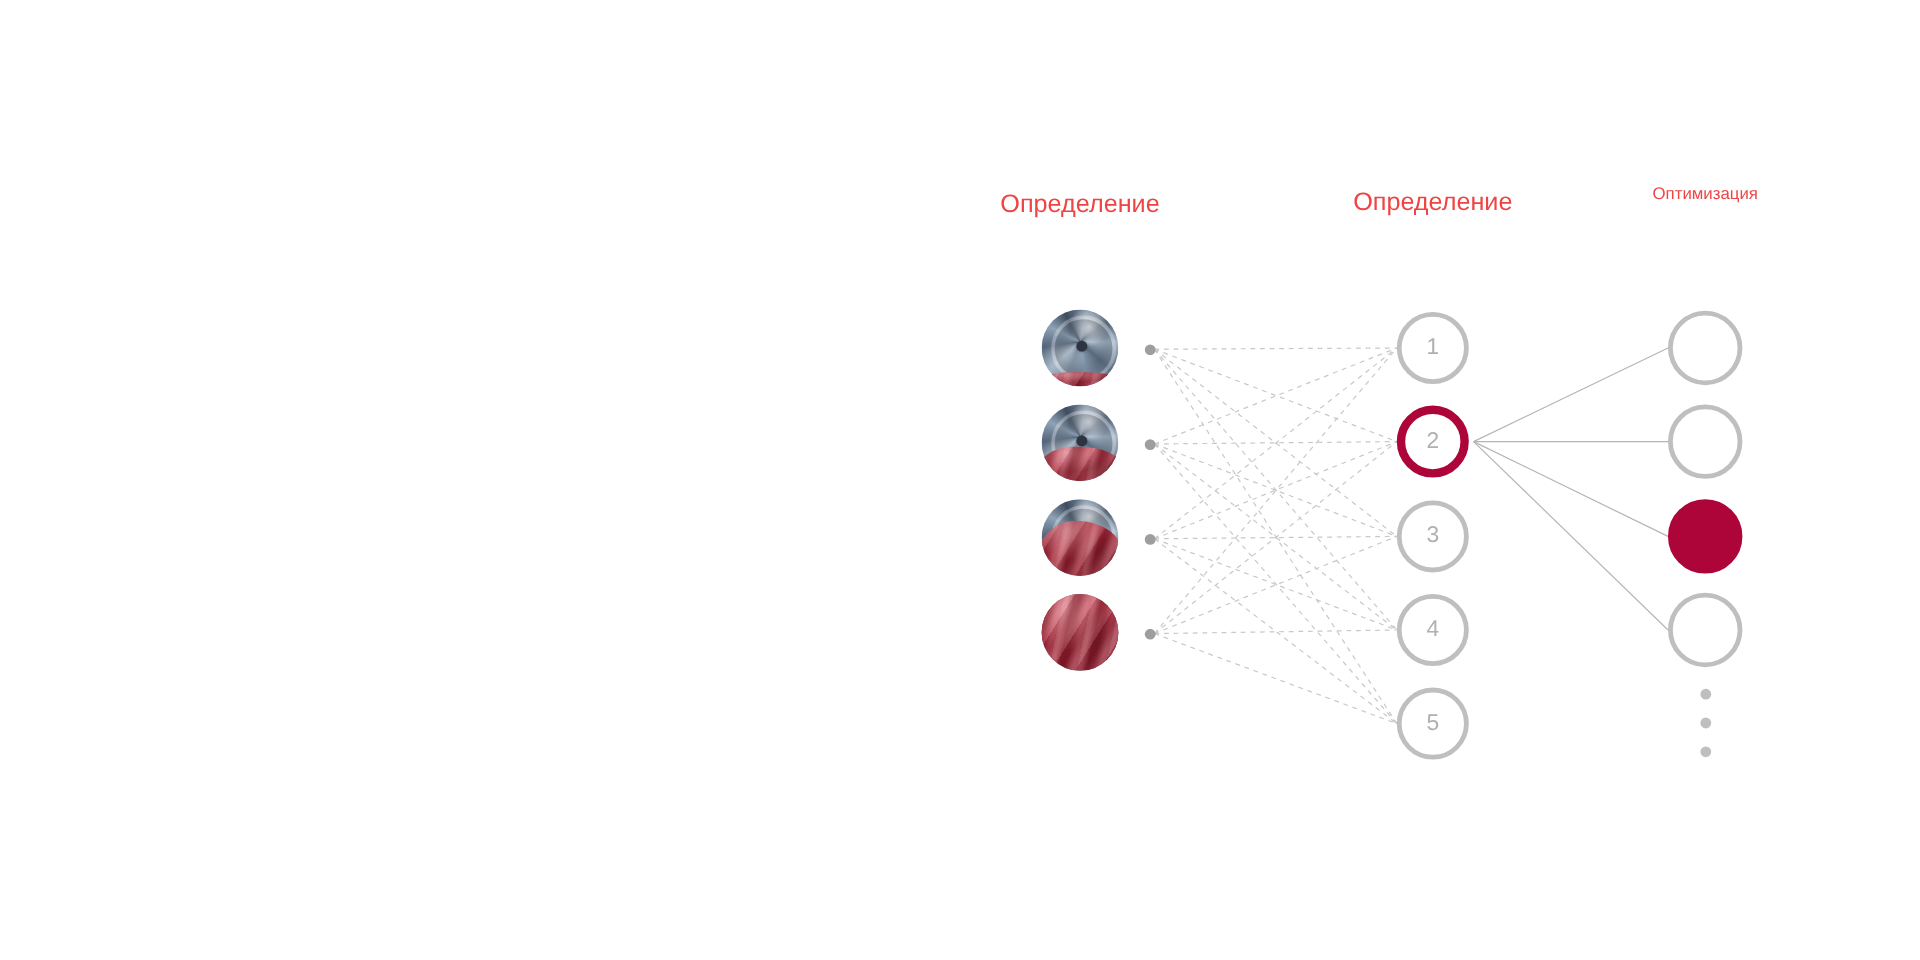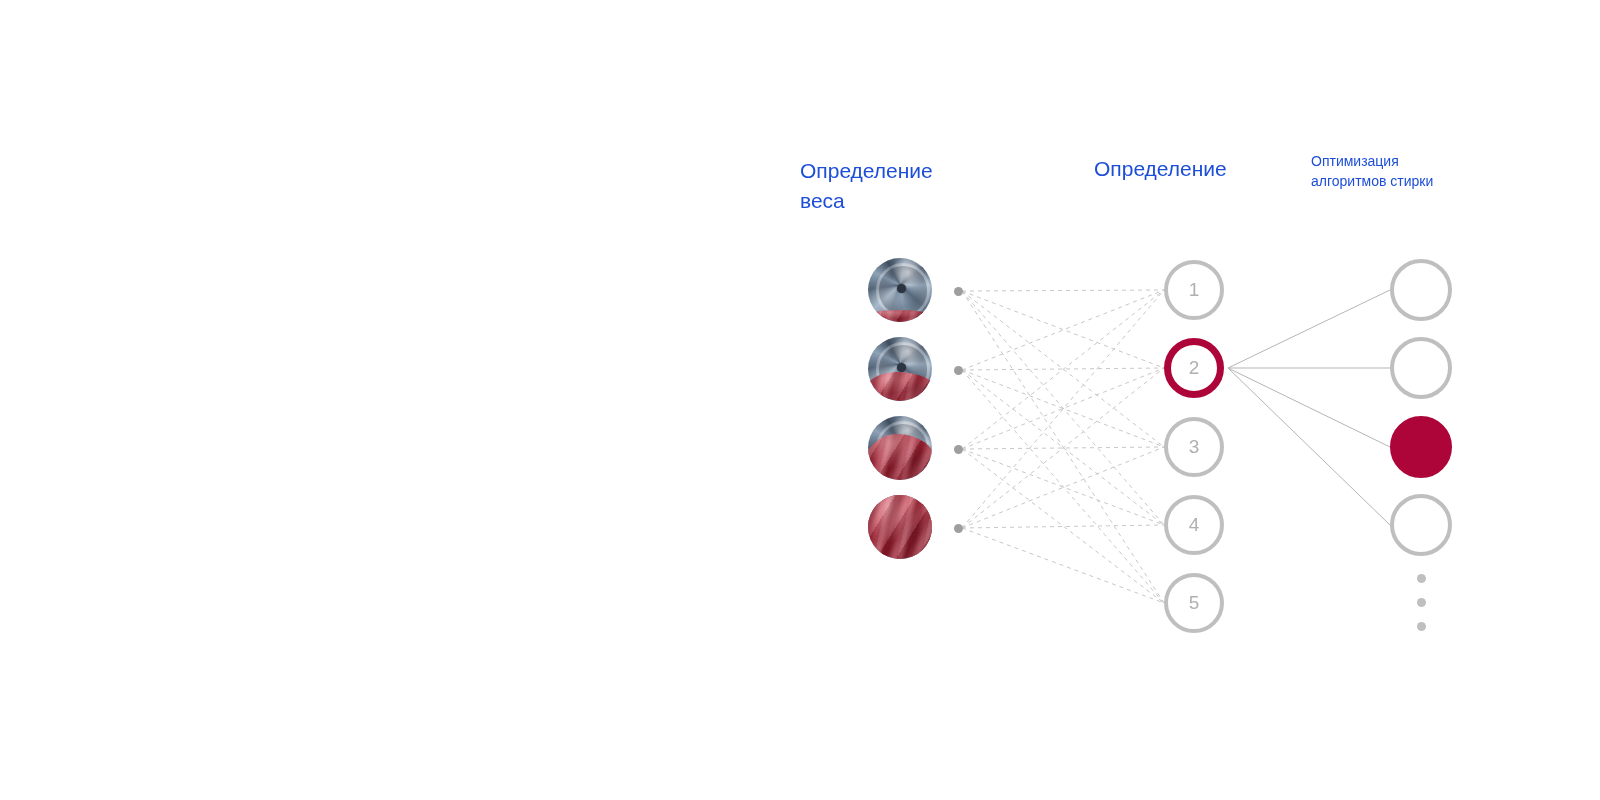--- a/index.html
+++ b/index.html
@@ -31,22 +31,22 @@
     top: 0;
     width: 1600px;
     height: 800px;
     z-index: 1;
     pointer-events: none;
   }
 
   
   .col-header {
     position: absolute;
-    text-align: left;
-    color: #1d4ed8;
+    text-align: center;
+    color: #ef4444;
     line-height: 1.42;
     z-index: 3;
   }
   .col-header .hline { display: block; white-space: nowrap; }
 
   #header-col-weight {
     left: 800px;
     top: 156px;
     width: 200px;
     font-size: 21px;
@@ -224,21 +224,20 @@
     <g id="edges-hidden-output">
         <line x1="1228" y1="368" x2="1390" y2="290" stroke="#b5b5b5" stroke-width="1"></line>
         <line x1="1228" y1="368" x2="1390" y2="368" stroke="#b5b5b5" stroke-width="1"></line>
         <line x1="1228" y1="368" x2="1390" y2="447" stroke="#b5b5b5" stroke-width="1"></line>
         <line x1="1228" y1="368" x2="1390" y2="525" stroke="#b5b5b5" stroke-width="1"></line>
       </g>
   </svg>
 
   <div class="col-header" id="header-col-weight">
     <span class="hline">Определение</span>
-    <span class="hline">веса</span>
   </div>
 
   <div id="photo-nodes">
       <div class="photo-node" style="left: 868px; top: 258px;">
         <div class="photo-inner">
           <div class="drum">
             <div class="drum-rim"></div>
           </div>
           <div class="fabric" style="height: 18%;"></div>
         </div>
@@ -292,21 +291,20 @@
       <div class="ring-node" style="left: 1164px; top: 495px;">
         <span>4</span>
       </div>
       <div class="ring-node" style="left: 1164px; top: 573px;">
         <span>5</span>
       </div>
     </div>
 
   <div class="col-header" id="header-col-optimization">
     <span class="hline">Оптимизация</span>
-    <span class="hline">алгоритмов стирки</span>
   </div>
 
   <div id="out-nodes">
       <div class="out-node" style="left: 1390px; top: 259px;"></div>
       <div class="out-node" style="left: 1390px; top: 337px;"></div>
       <div class="out-node filled" style="left: 1390px; top: 416px;"></div>
       <div class="out-node" style="left: 1390px; top: 494px;"></div>
     </div>
   <div id="ellipsis-dots">
       <div class="ellipsis-dot" style="left: 1416.5px; top: 573.5px;"></div>

